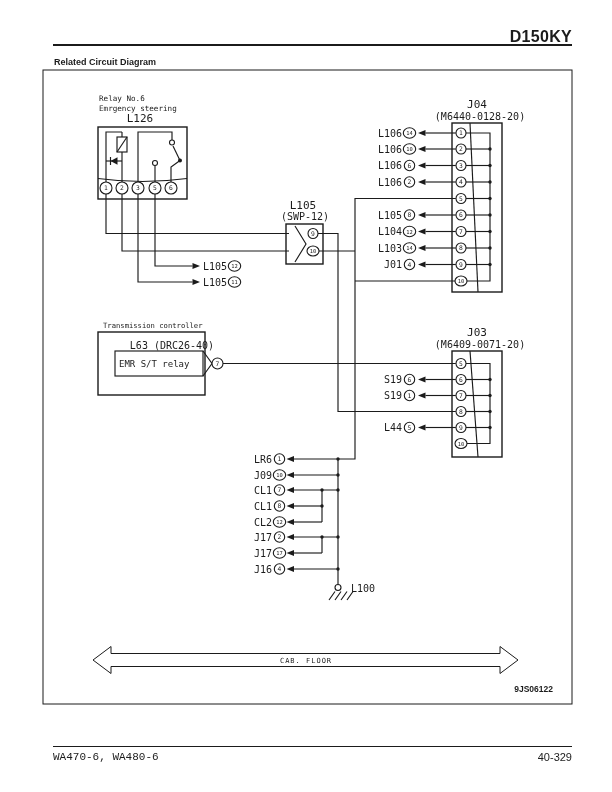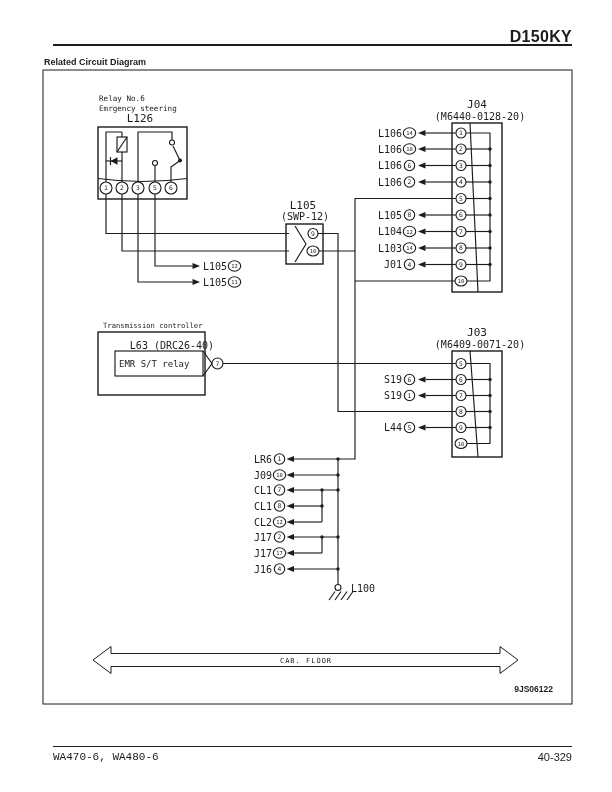--- a/index.html
+++ b/index.html
@@ -4,21 +4,21 @@
 <style>
   html,body{margin:0;padding:0;background:#e8e8e8;}
   .page{
     position:relative;width:612px;height:792px;background:#ffffff;
     font-family:"Liberation Sans",sans-serif;color:#1b1b1b;overflow:hidden;
     margin:0 auto;
   }
   .hdr-left{position:absolute;left:53px;top:28px;font-size:14px;font-weight:bold;letter-spacing:.3px;}
   .hdr-right{position:absolute;right:40px;top:28px;font-size:16px;font-weight:bold;letter-spacing:.3px;text-align:center;}
   .hdr-rule{position:absolute;left:53px;top:44px;width:519px;height:2px;background:#1b1b1b;}
-  .sec-title{position:absolute;left:44px;top:57px;font-size:9px;font-weight:bold;text-align:center;}
+  .sec-title{position:absolute;left:54px;top:57px;font-size:9px;font-weight:bold;text-align:center;}
   .ftr-rule{position:absolute;left:53px;top:746px;width:519px;height:1px;background:#1b1b1b;}
   .ftr-left{position:absolute;left:53px;top:751px;font-size:11px;font-family:Liberation Mono, monospace;}
   .ftr-right{position:absolute;right:40px;top:751px;font-size:11px;}
   svg{position:absolute;left:0;top:0;}
   svg text{font-family:"DejaVu Sans Mono",monospace;fill:#1b1b1b;}
   .t10{font-size:10px;}
   .t11{font-size:11px;}
   .t7{font-size:7.2px;}
   .t75{font-size:7.6px;}
   .pin{font-size:6.3px;}

